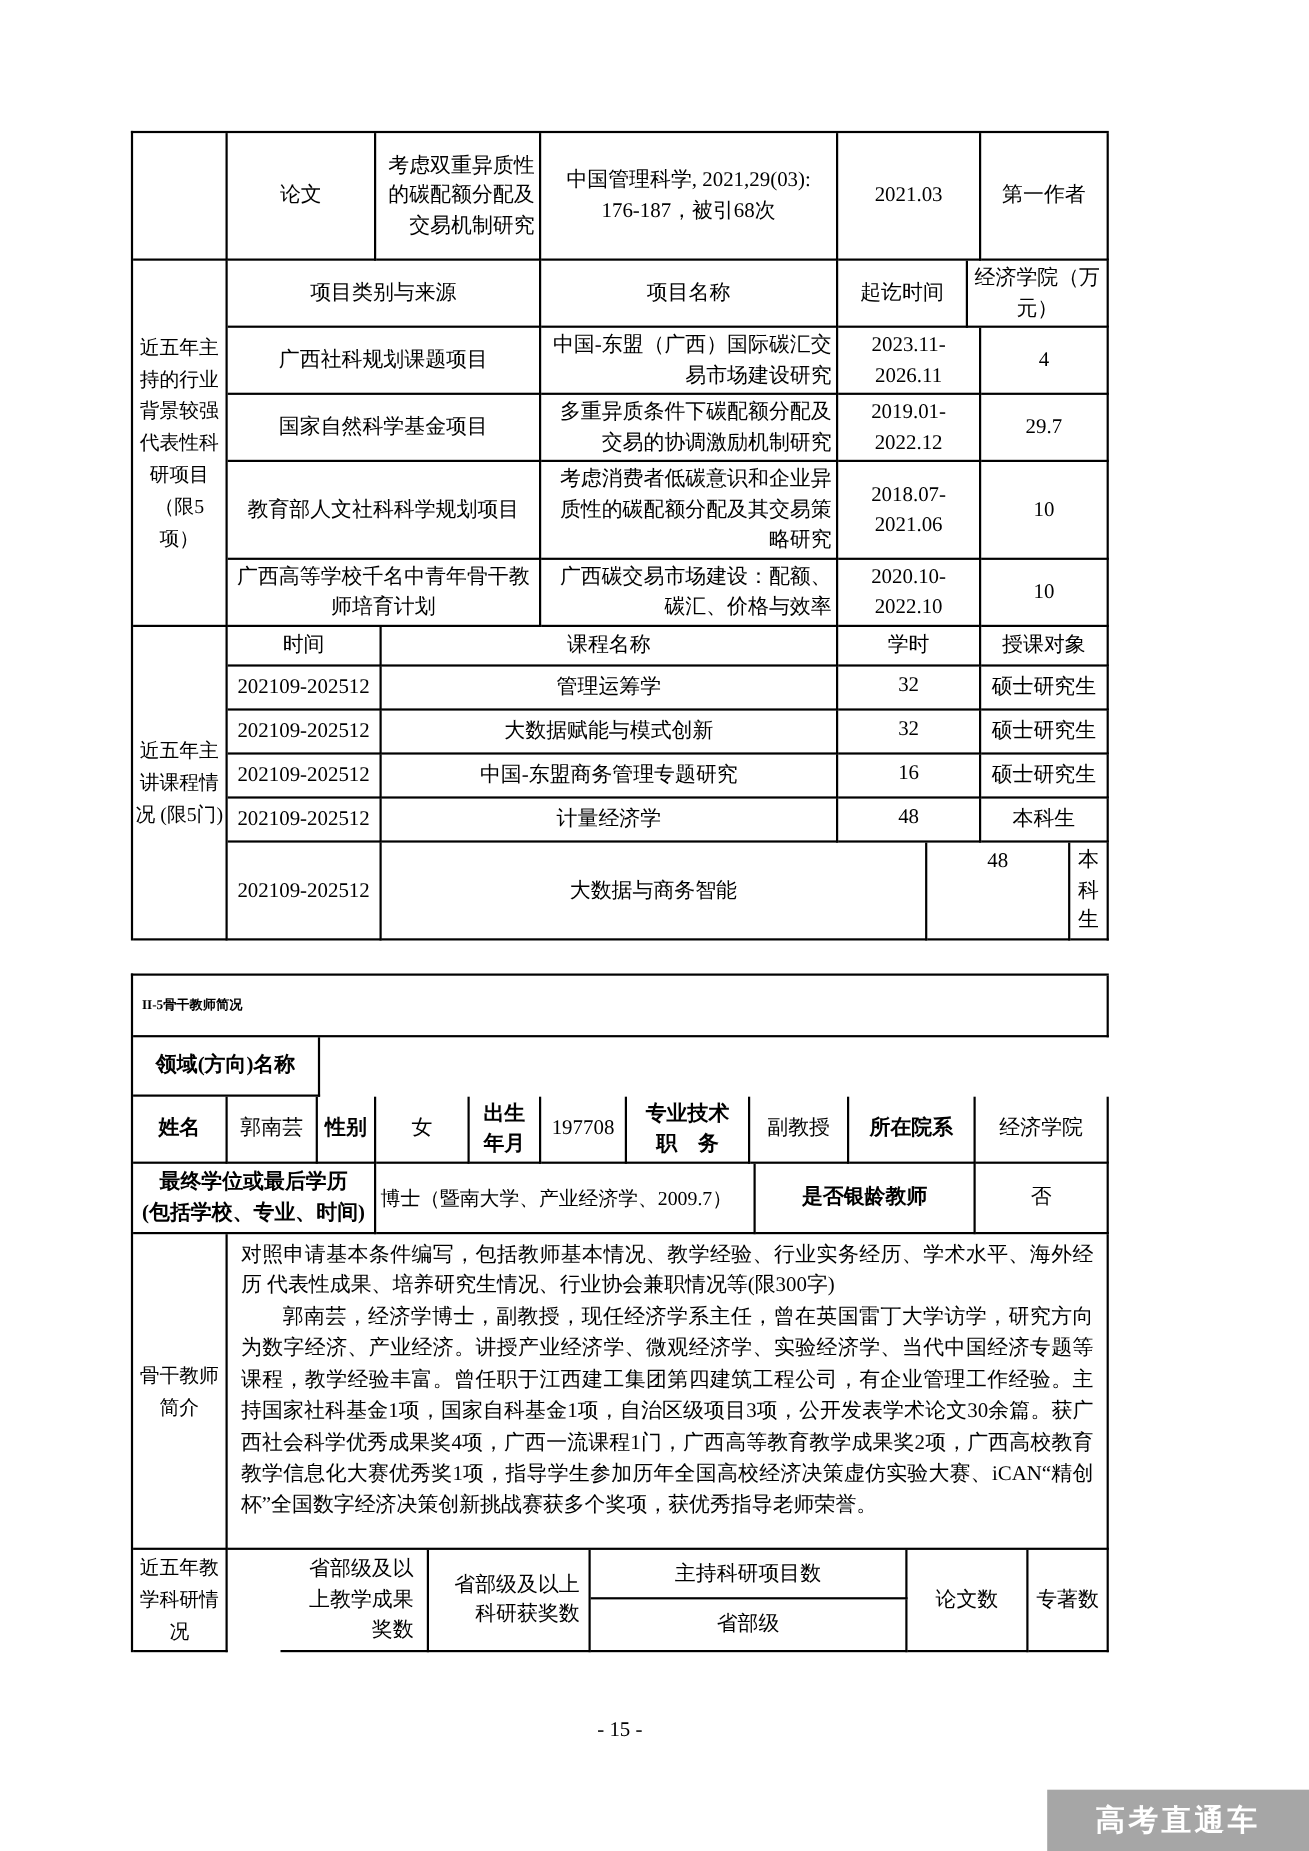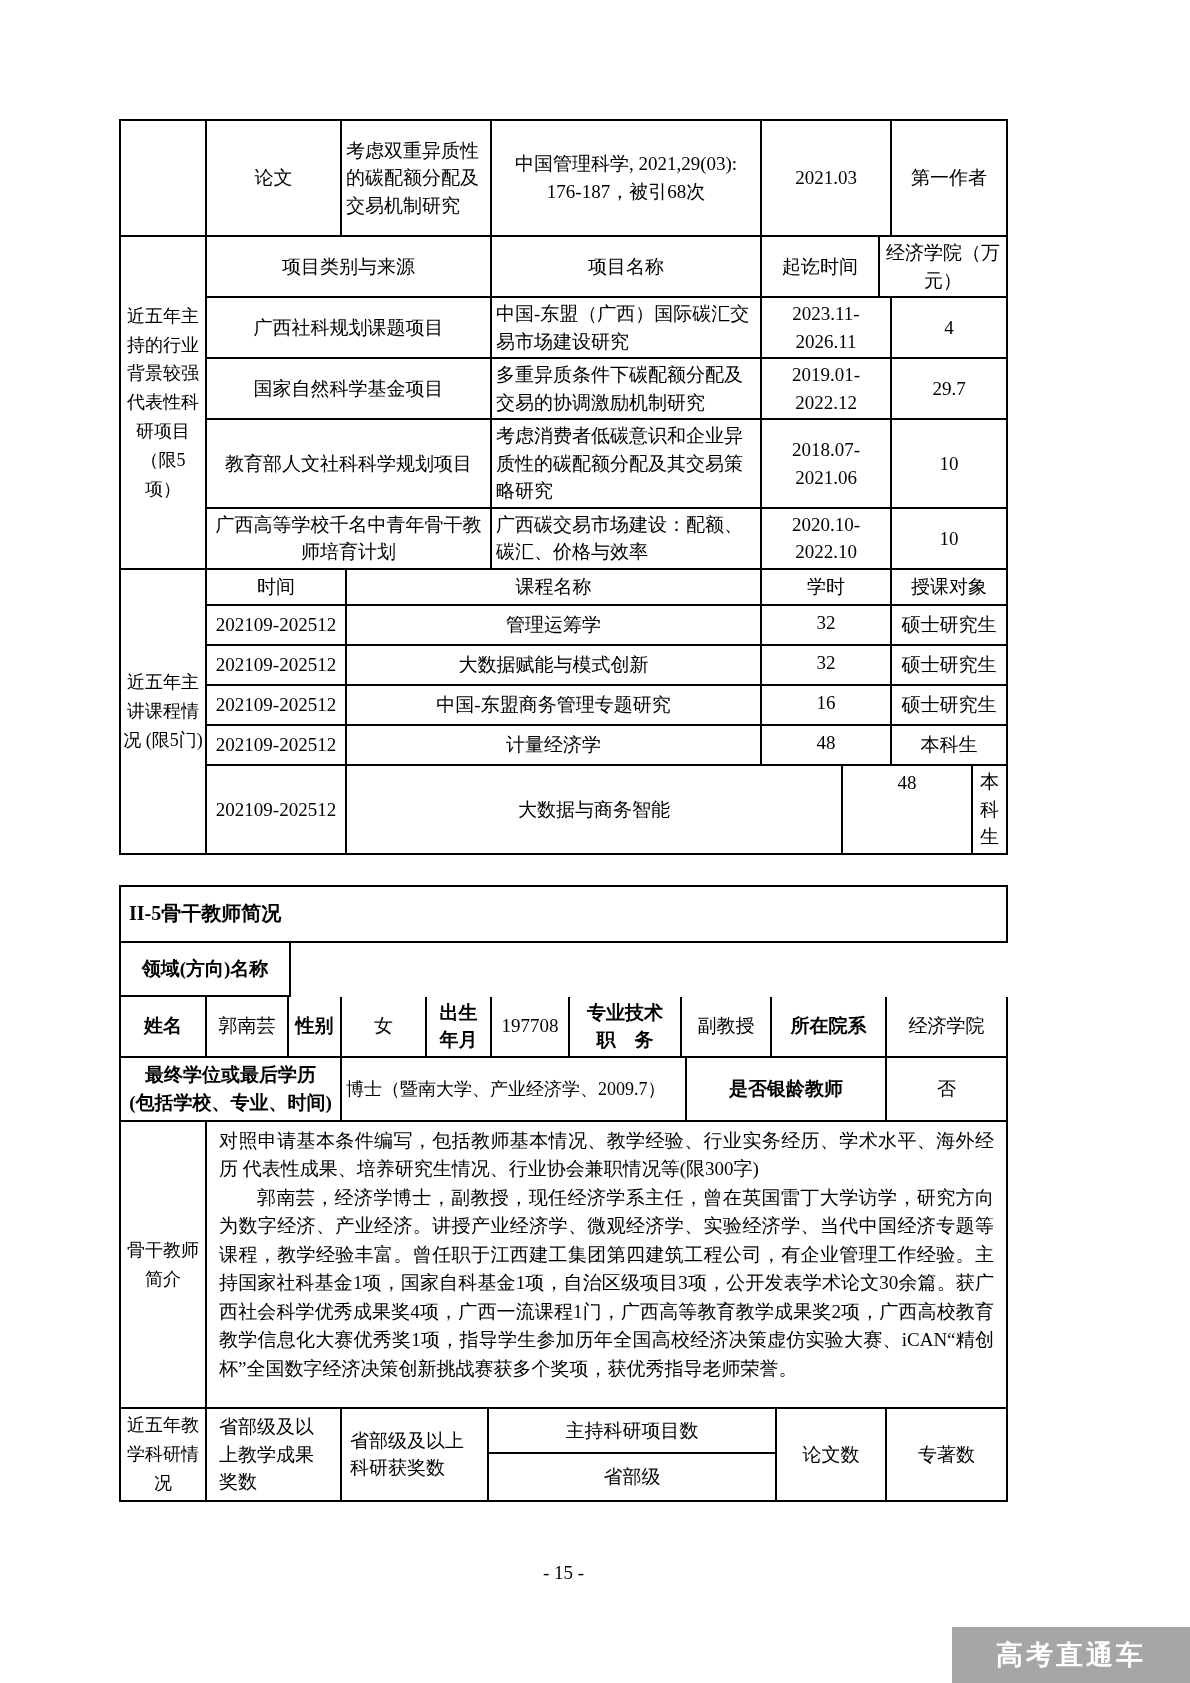--- a/index.html
+++ b/index.html
@@ -6,32 +6,32 @@
   body{
     width:1190px;height:1683px;background:#ffffff;position:relative;
     font-family:"Liberation Serif","DejaVu Serif",serif;color:#000;font-size:19px;
     overflow:hidden;
   }
   .content{position:absolute;left:119px;top:119px;width:889px;}
   .t{border-top:2px solid #000;border-left:2px solid #000;}
   .t2{margin-top:30px;}
   .sec{display:flex;align-items:stretch;}
   .rows{flex:1;display:flex;flex-direction:column;min-width:0;}
-  .hrow{flex-direction:row;}
+  .hrow{flex-direction:row;margin-left:48px;}
   .row{display:flex;align-items:stretch;min-width:0;}
   .cell{
     border-right:2px solid #000;border-bottom:2px solid #000;box-sizing:border-box;
     display:flex;align-items:center;justify-content:center;text-align:center;
     padding:2px 4px;line-height:1.45;min-width:0;
   }
   .labelcol{width:86px;flex:0 0 86px;font-size:18px;padding:2px;line-height:1.6;}
   .f1{flex:1;}
   .b{font-weight:bold;}
   .pre{white-space:pre-line;}
-  .left{justify-content:flex-start;text-align:left;}
+  .left{justify-content:flex-start;text-align:right;}
   .top{align-items:flex-start;padding-top:3px;}
   .fs18{font-size:18px;}
   .statcol{display:flex;flex-direction:column;box-sizing:border-box;min-width:0;}
   .intro-content{display:block;text-align:justify;padding:5px 12px 24px;line-height:1.5;}
   .intro-content p{margin:0;}
   .intro-body{text-indent:2em;}
   .footer{text-align:center;margin-top:60px;font-size:19px;}
   .watermark{
     position:absolute;right:0;bottom:0;width:238px;height:56px;background:#a6a6a6;
     color:#fff;display:flex;align-items:center;justify-content:center;
@@ -134,21 +134,21 @@
           <div class="cell top" style="width:130px">48</div>
           <div class="cell f1">本科生</div>
         </div>
       </div>
     </div>
   </div>
 
   <div class="t t2">
 
     <div class="row" style="min-height:56px">
-      <div class="cell f1 left b" style="padding-left:8px;font-size:20px">II-5骨干教师简况</div>
+      <div class="cell f1 left b" style="padding-left:8px;font-size:12px">II-5骨干教师简况</div>
     </div>
 
     <div class="row" style="min-height:54px">
       <div class="cell b" style="width:170px">领域(方向)名称</div>
     </div>
 
     <div class="row" style="min-height:60px">
       <div class="cell b" style="width:86px">姓名</div>
       <div class="cell" style="width:82px">郭南芸</div>
       <div class="cell b" style="width:53px">性别</div>

